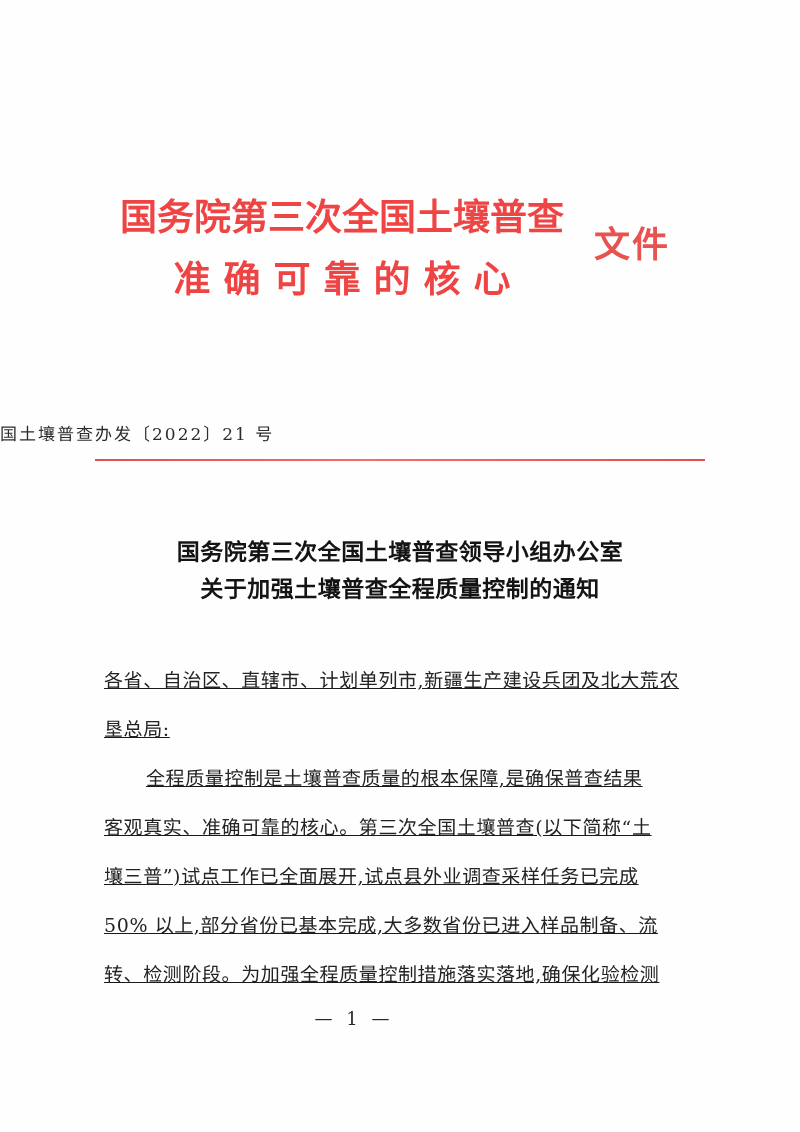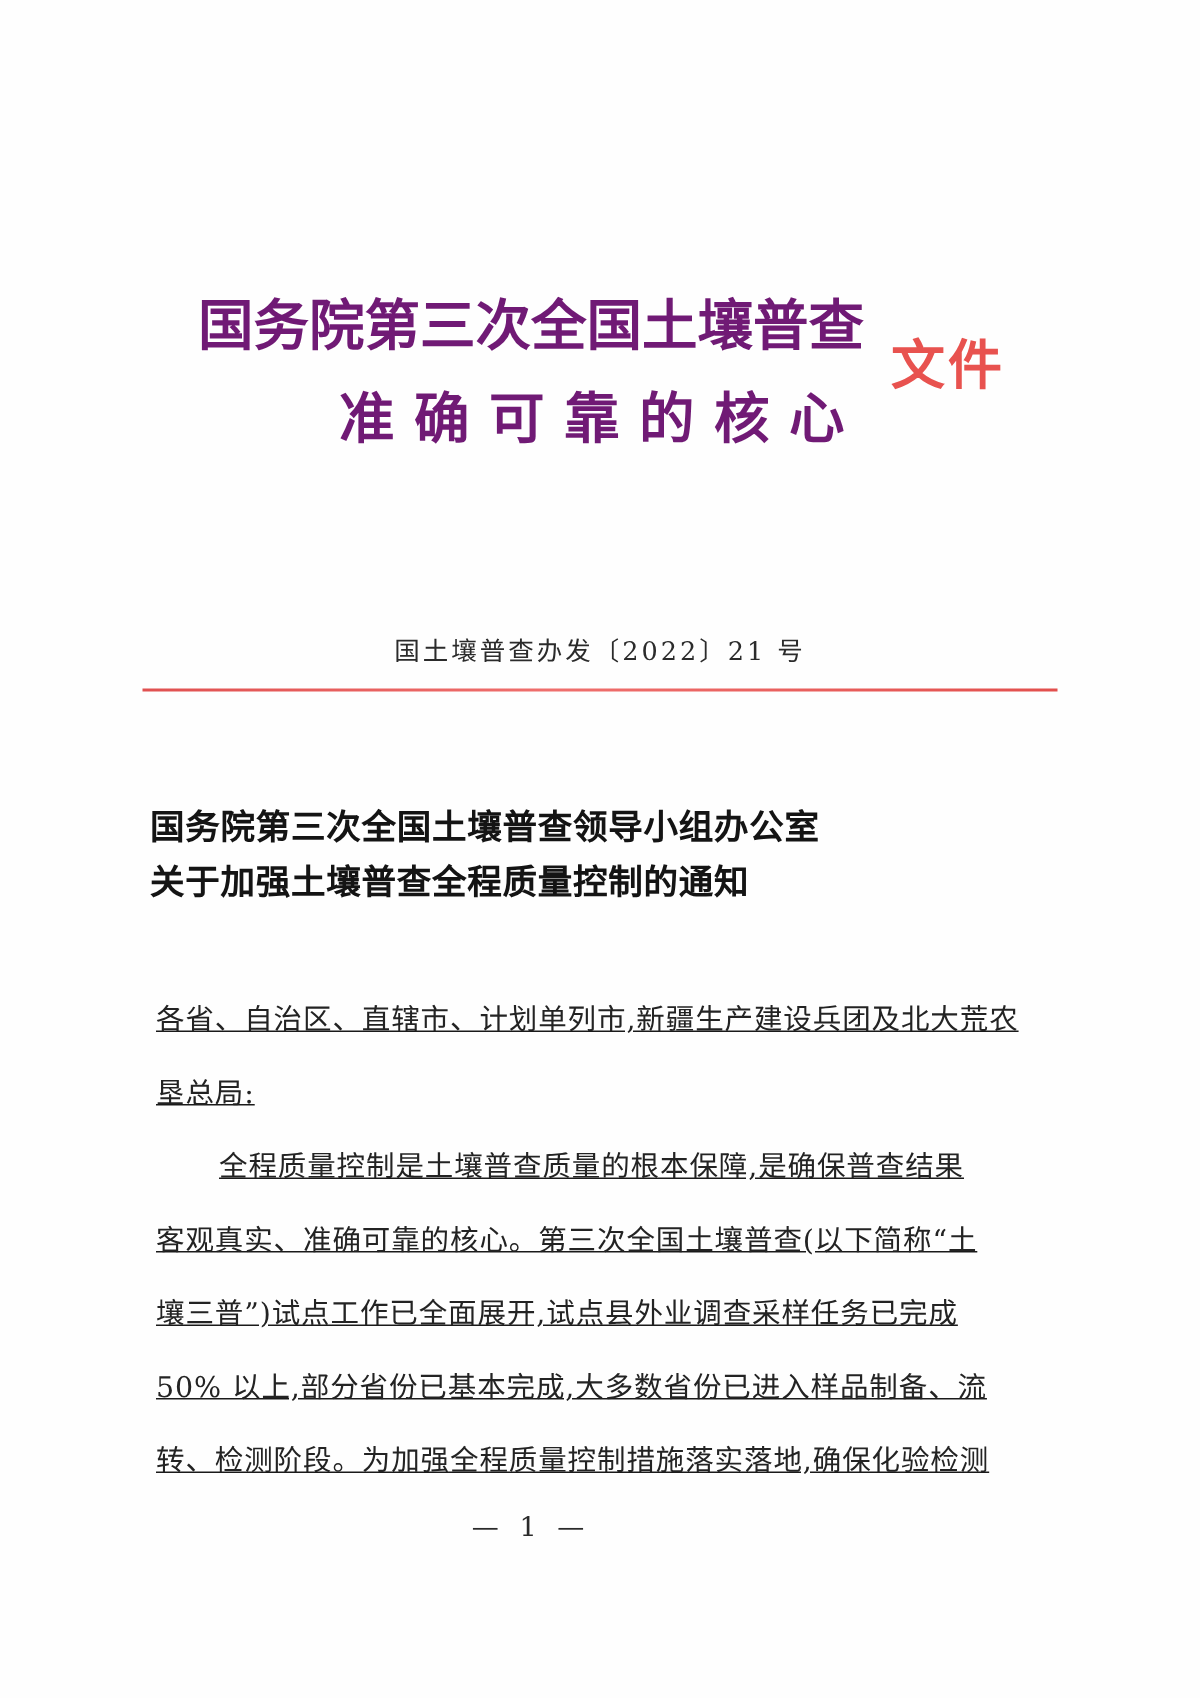--- a/index.html
+++ b/index.html
@@ -31,28 +31,27 @@
     height: 145px;
   }
   .masthead-org {
     position: absolute;
     left: 108px;
     top: 0;
     width: 468px;
     text-align: center;
   }
   .masthead-line {
-    color: #701a75;
+    color: #ef4444;
     font-family: "DejaVu Serif", "Liberation Serif", serif;
     font-weight: bold;
     font-size: 37px;
     line-height: 62px;
     white-space: nowrap;
     text-rendering: optimizeLegibility;
-    text-align: right;
   }
   .masthead-line.line1 {
     letter-spacing: 0px;
   }
   .masthead-line.line2 {
     letter-spacing: 13px;
     padding-left: 13px;
   }
   .masthead-wenjian {
     position: absolute;
@@ -66,21 +65,20 @@
     letter-spacing: 2px;
     white-space: nowrap;
   }
 
   
   .docnum {
     position: absolute;
     left: 0;
     top: 420px;
     width: 800px;
-    text-align: center;
     font-family: "DejaVu Serif", "Liberation Serif", serif;
     font-size: 17px;
     letter-spacing: 2px;
     color: #2b2b2b;
     white-space: nowrap;
   }
   .red-rule {
     position: absolute;
     left: 95px;
     top: 459px;
@@ -89,21 +87,21 @@
     background: linear-gradient(to right, #e05050, #ef6f6d 45%, #e24f4d);
     border: 0;
   }
 
   
   .doc-title {
     position: absolute;
     left: 100px;
     top: 533px;
     width: 600px;
-    text-align: left;
+    text-align: center;
     font-family: "DejaVu Serif", "Liberation Serif", serif;
     font-weight: bold;
     font-size: 23px;
     line-height: 37px;
     color: #141414;
     letter-spacing: 0.5px;
   }
   .doc-title div { white-space: nowrap; }
 
   

